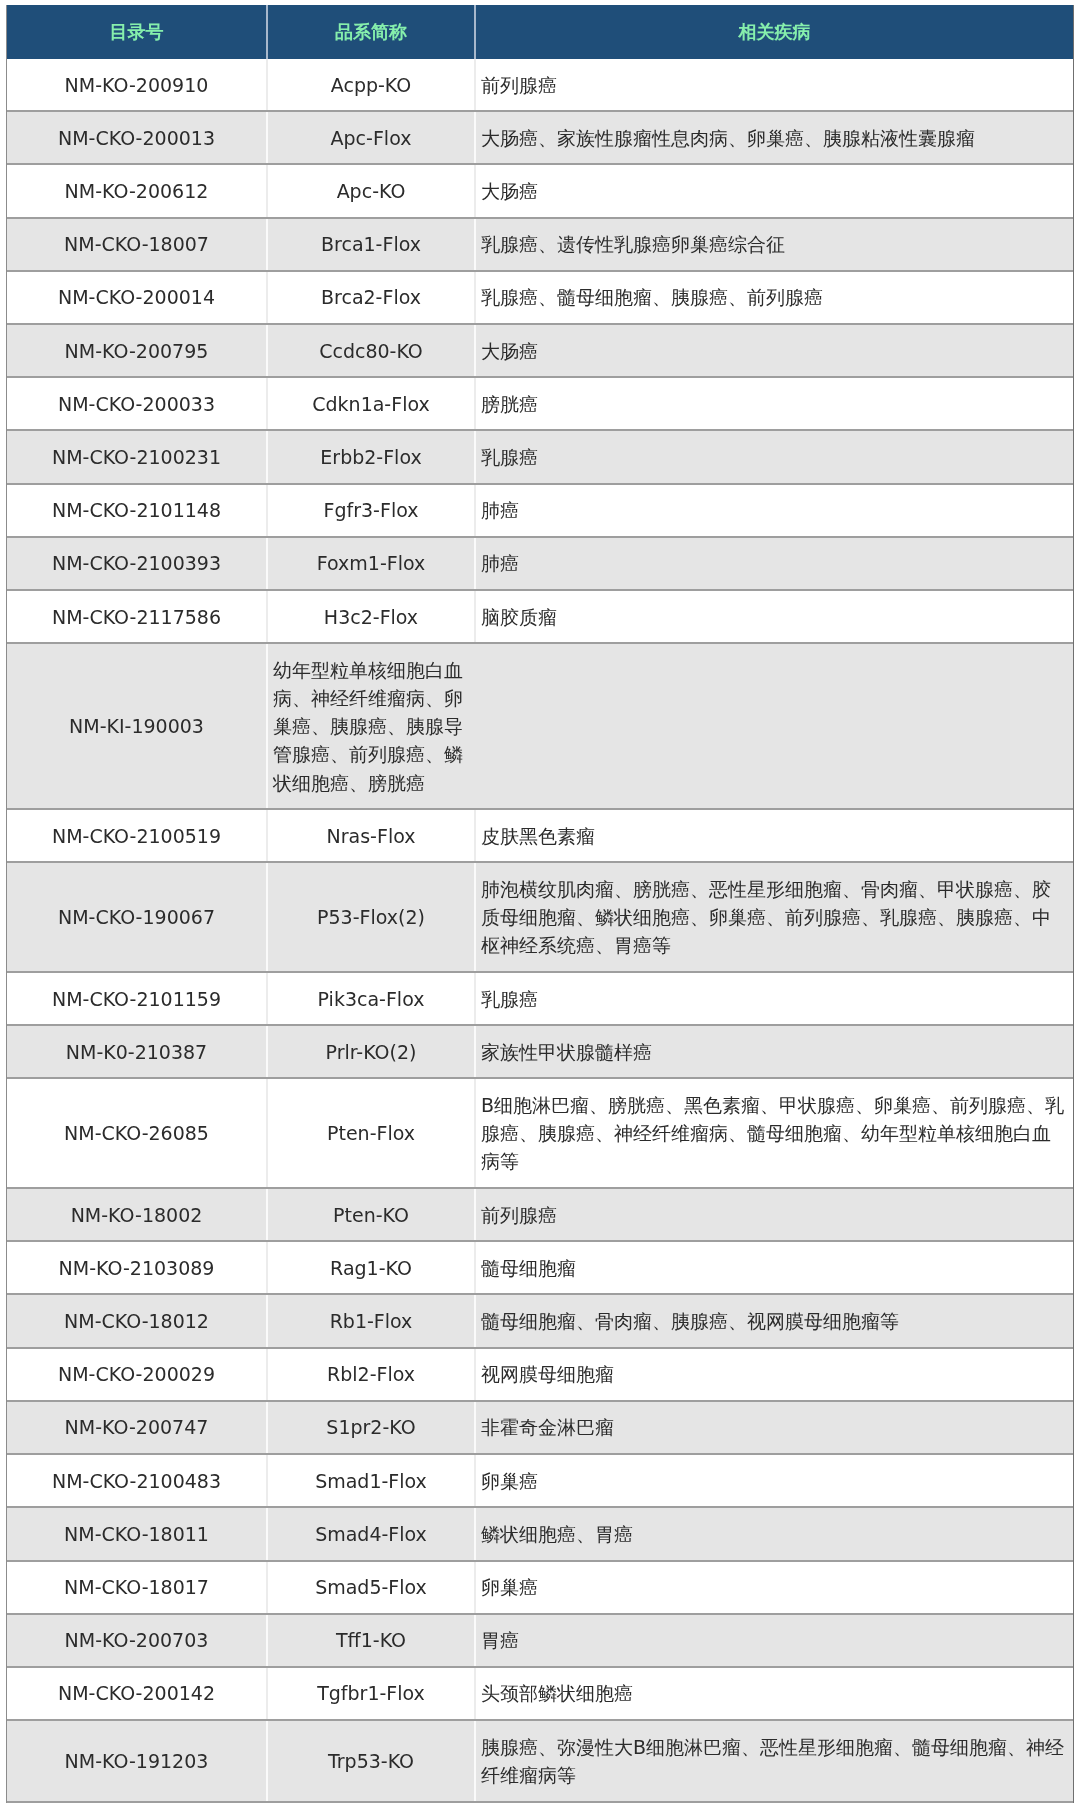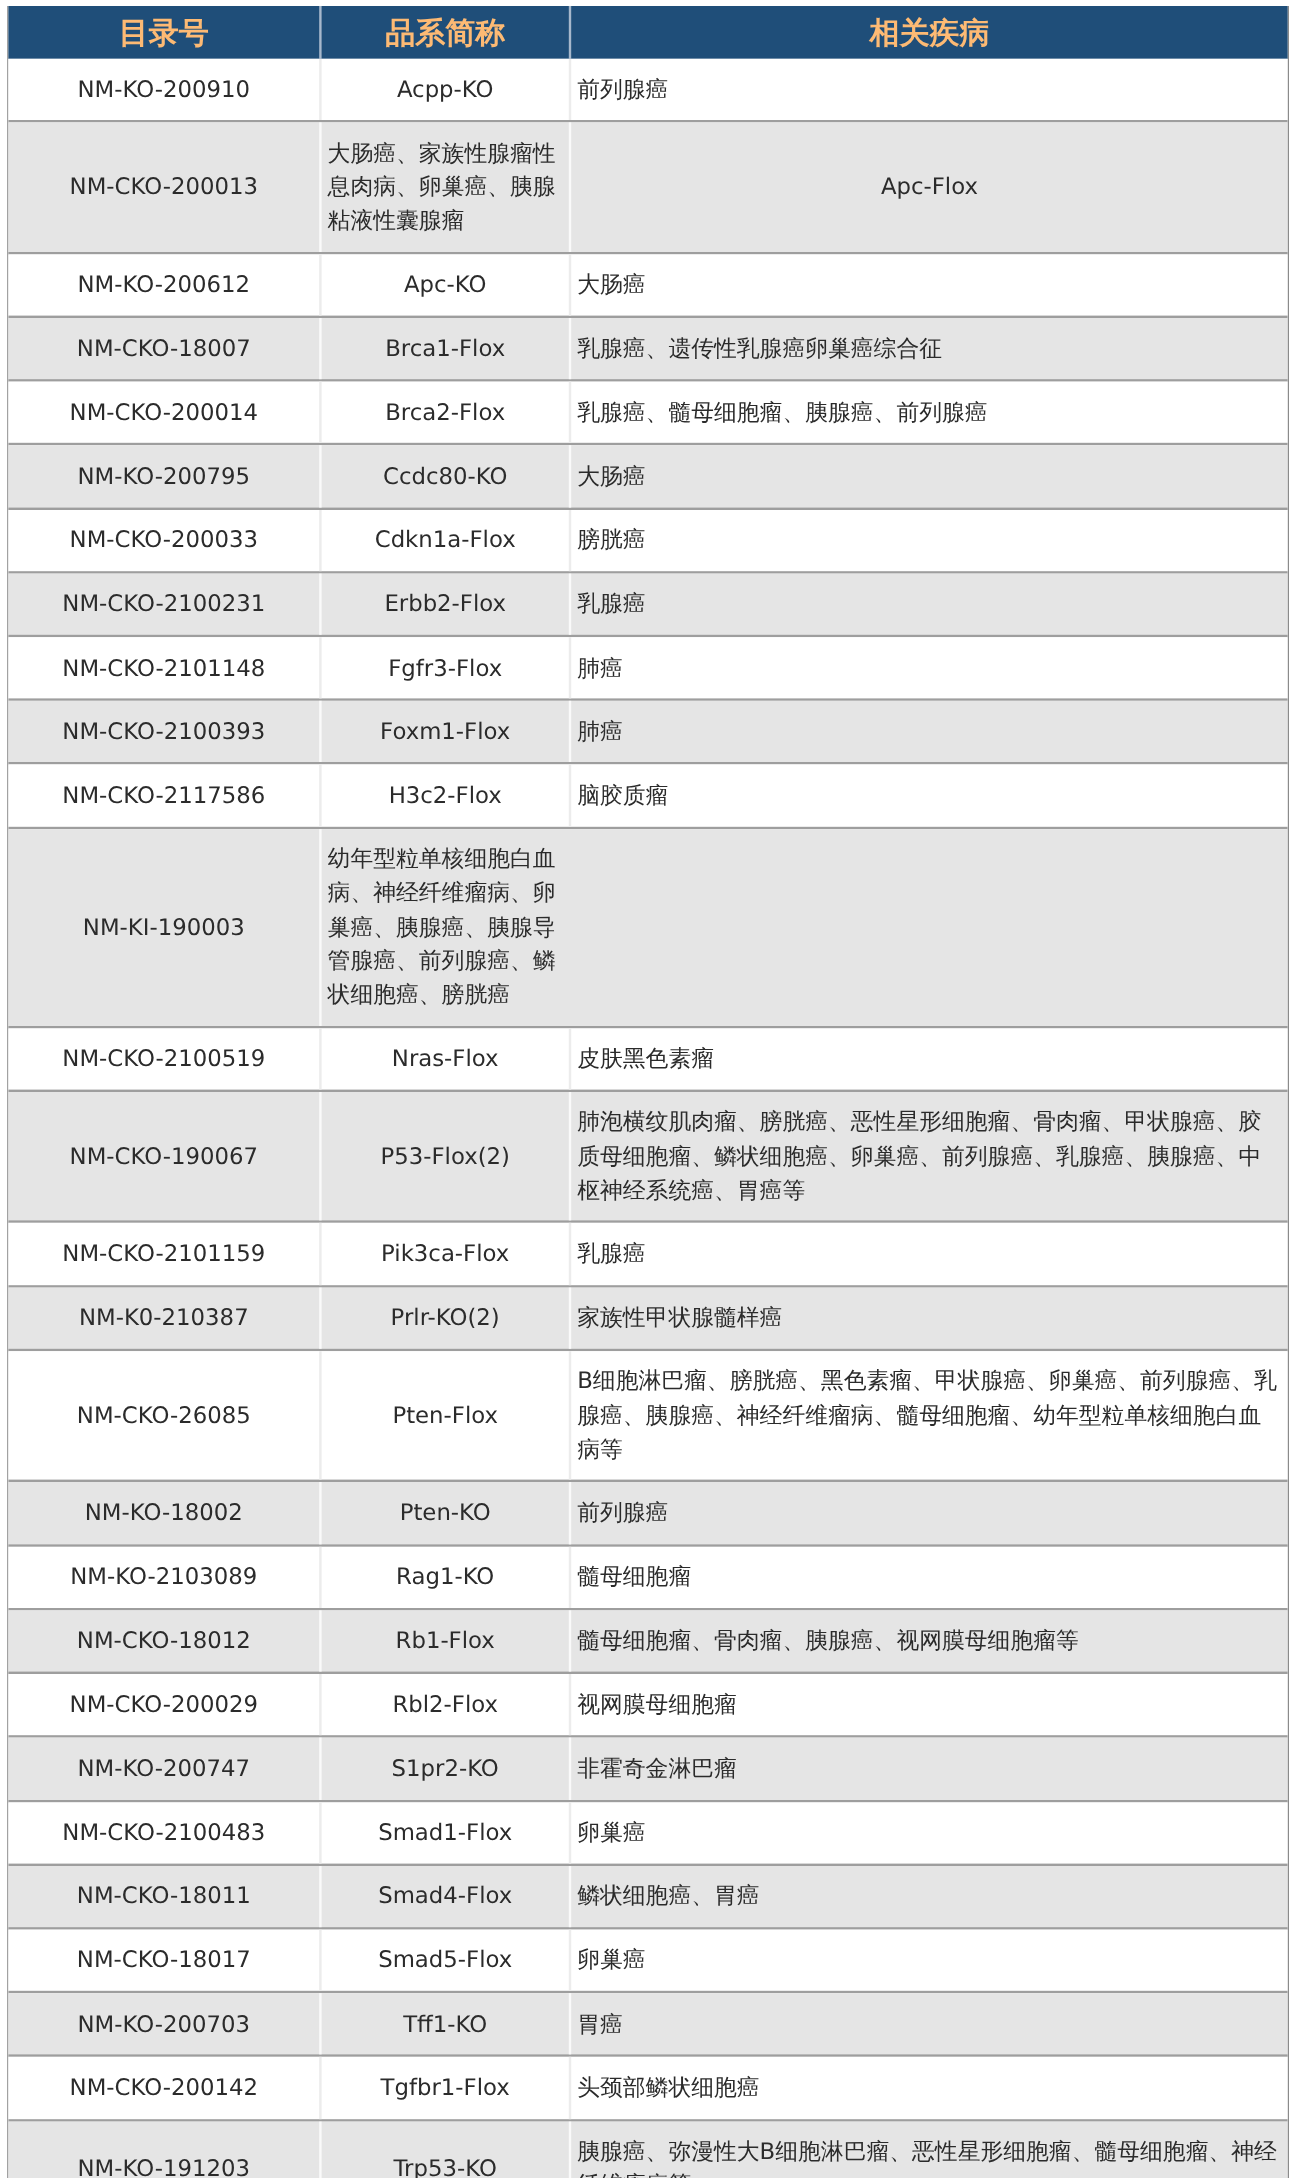--- a/index.html
+++ b/index.html
@@ -19,25 +19,25 @@
       left: 6px;
       top: 5px;
       width: 1068px;
       box-sizing: border-box;
       border-left: 1px solid #8c8c8c;
       border-right: 1px solid #6f6f6f;
     }
     .thead {
       display: grid;
       grid-template-columns: 259px 208px 599px;
-      height: 44px;
+      height: 54px;
       background: #1f4e79;
-      color: #fdba74;
+      color: #86efac;
       font-weight: bold;
-      font-size: 25px;
+      font-size: 18px;
     }
     .th {
       display: flex;
       align-items: center;
       justify-content: center;
       box-sizing: border-box;
     }
     .th + .th {
       border-left: 2px solid #a7b8cc;
     }
@@ -89,22 +89,22 @@
   </div>
 
   <div class="tbody">
     <div class="row">
       <div class="c c1">NM-KO-200910</div>
       <div class="c c2">Acpp-KO</div>
       <div class="c c3">前列腺癌</div>
     </div>
     <div class="row">
       <div class="c c1">NM-CKO-200013</div>
+      <div class="c c2">Apc-Flox</div>
       <div class="c c3">大肠癌、家族性腺瘤性息肉病、卵巢癌、胰腺粘液性囊腺瘤</div>
-      <div class="c c2">Apc-Flox</div>
     </div>
     <div class="row">
       <div class="c c1">NM-KO-200612</div>
       <div class="c c2">Apc-KO</div>
       <div class="c c3">大肠癌</div>
     </div>
     <div class="row">
       <div class="c c1">NM-CKO-18007</div>
       <div class="c c2">Brca1-Flox</div>
       <div class="c c3">乳腺癌、遗传性乳腺癌卵巢癌综合征</div>

